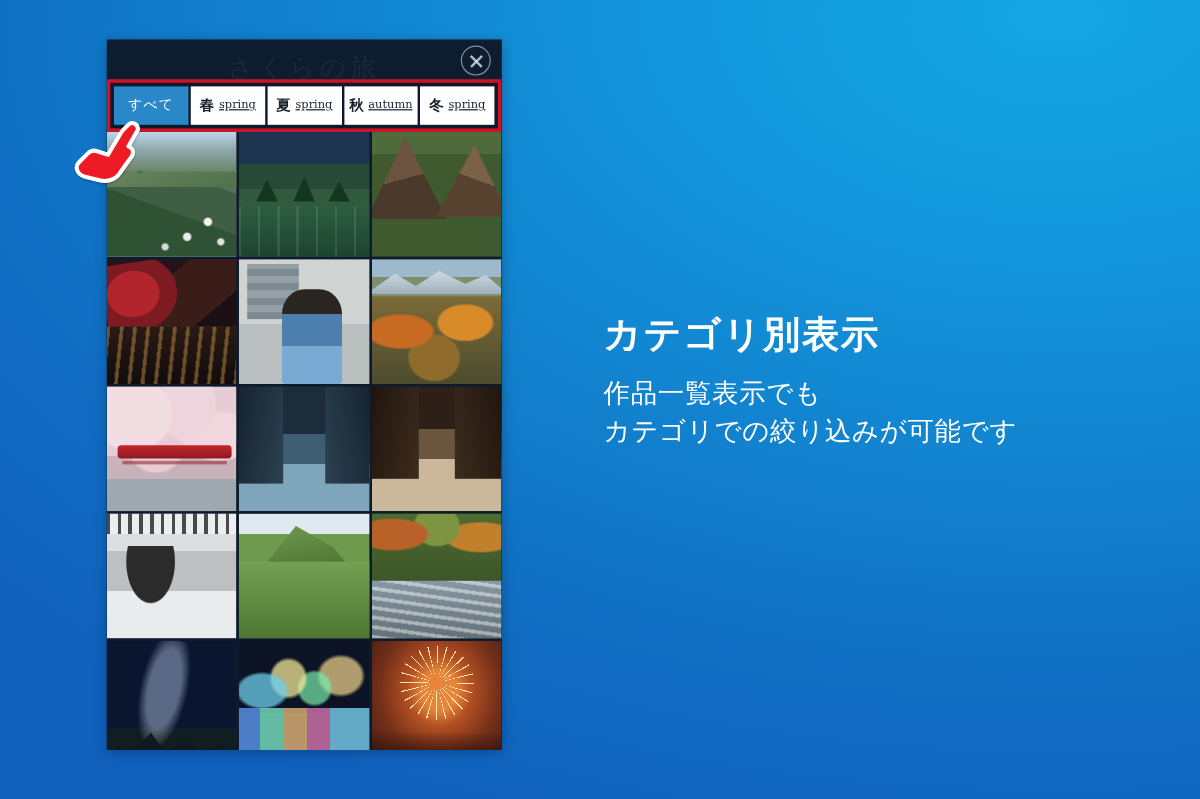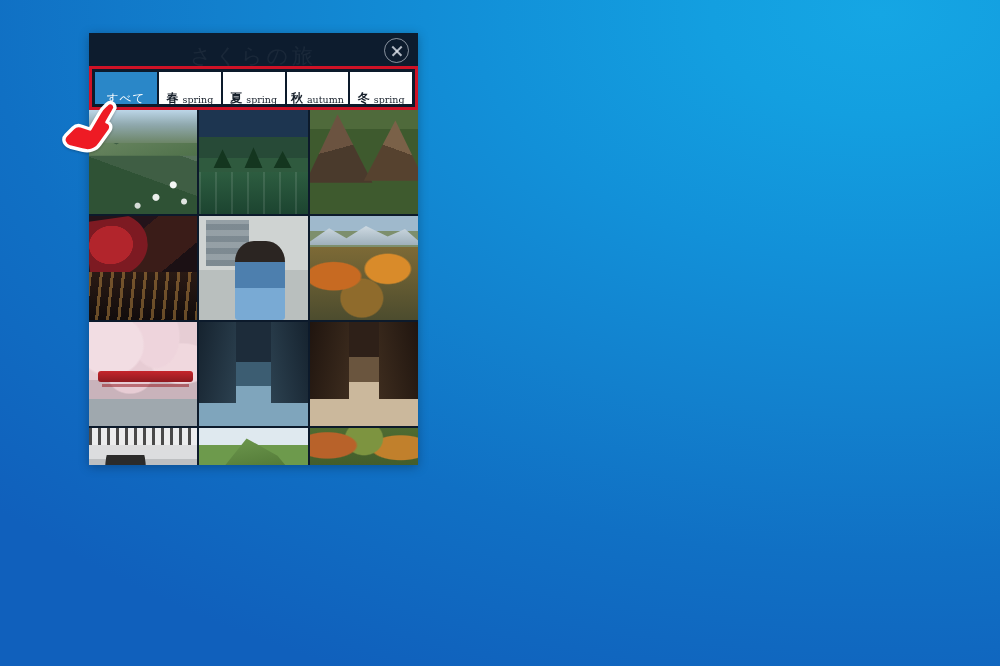--- a/index.html
+++ b/index.html
@@ -9,21 +9,21 @@
     background:#1084d0;
   }
   .stage{
     position:relative;width:1000px;height:666px;
     background:
       radial-gradient(120% 110% at 88% 2%, #15a6e4 0%, #139fe0 14%, #1290d8 34%, #1280cd 55%, #1070c4 74%, #1060bc 100%);
   }
 
   
   .panel{
-    position:absolute;left:89px;top:33px;width:329px;height:432px;
+    position:absolute;left:89px;top:33px;width:329px;height:592px;
     background:#0c1a2b;
     box-shadow:0 2px 10px rgba(0,0,0,.28);
     overflow:hidden;
   }
   .panel-header{
     position:relative;height:33px;
     background:#0d1c2e;
     display:flex;align-items:center;justify-content:center;
     overflow:hidden;
   }
@@ -60,21 +60,21 @@
     margin:0;padding:3px;
     border:3px solid #cf1226;
     background:#0c1a2b;
     box-sizing:border-box;
   }
   .tabs{
     display:flex;gap:2px;height:32px;
   }
   .tab{
     flex:1;
-    display:flex;align-items:flex-end;justify-content:center;
+    display:flex;align-items:center;justify-content:center;
     gap:4px;
     background:#ffffff;color:#17202b;
     font-size:11px;line-height:1;
     white-space:nowrap;
     cursor:pointer;
     box-sizing:border-box;
   }
   .tab .kanji{font-size:12px;font-weight:bold;font-family:"DejaVu Serif","Liberation Serif",serif;}
   .tab .en{font-size:9.5px;font-family:"DejaVu Serif","Liberation Serif",serif;text-decoration:underline;}
   .tab.active{
@@ -360,14 +360,19 @@
   <div class="cursor">
     <svg viewBox="0 0 60 56" width="60" height="56" aria-hidden="true">
       <path d="M47 6 C50 3 55 5 55 10 L47 24 C50 25 52 28 50 32
                L40 46 C36 52 29 54 22 52 L10 49 C4 47 2 41 6 37
                L13 30 C15 28 18 27 21 28 L30 31 L40 14
                C42 10 45 8 47 6 Z" fill="#ee1b24" stroke="#ffffff" stroke-width="3.4" stroke-linejoin="round"></path>
       <path d="M30 31 L40 14" fill="none" stroke="#ffffff" stroke-width="2" opacity=".55"></path>
     </svg>
   </div>
 
+  <div class="copy">
+    <h1>カテゴリ別表示</h1>
+    <p>作品一覧表示でも</p>
+    <p>カテゴリでの絞り込みが可能です</p>
+  </div>
 
 </div>
 
 </body></html>

